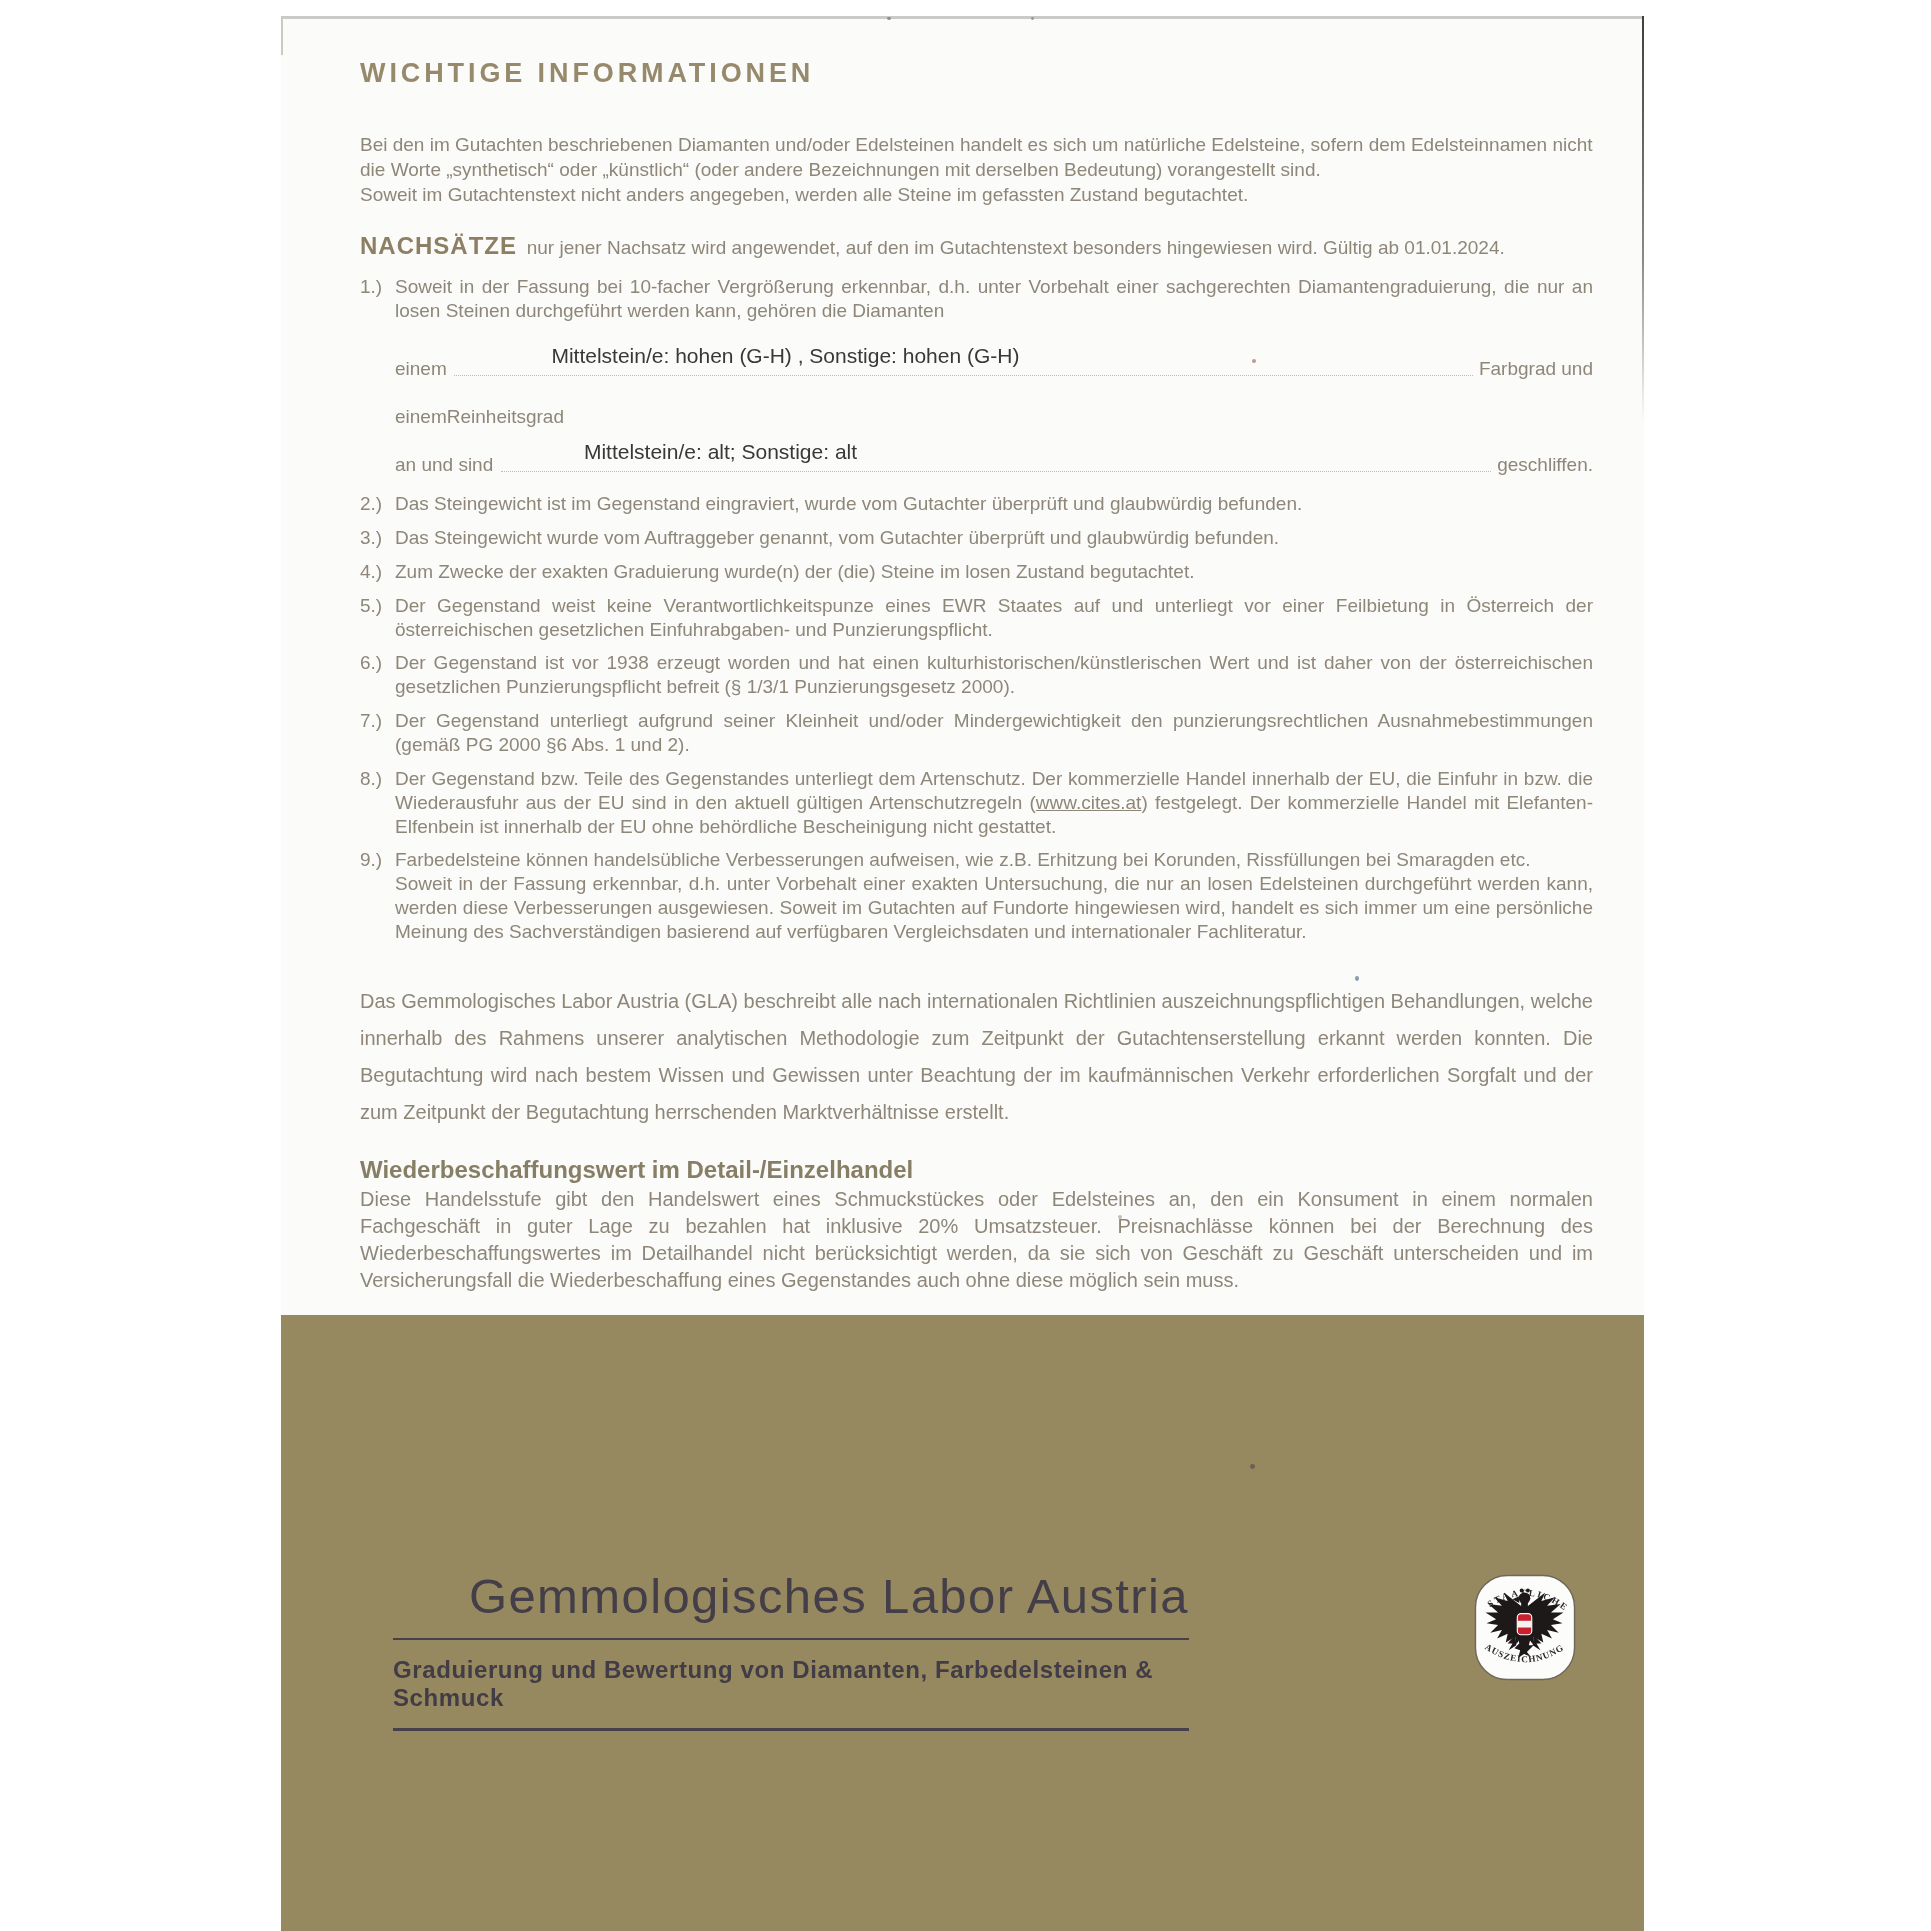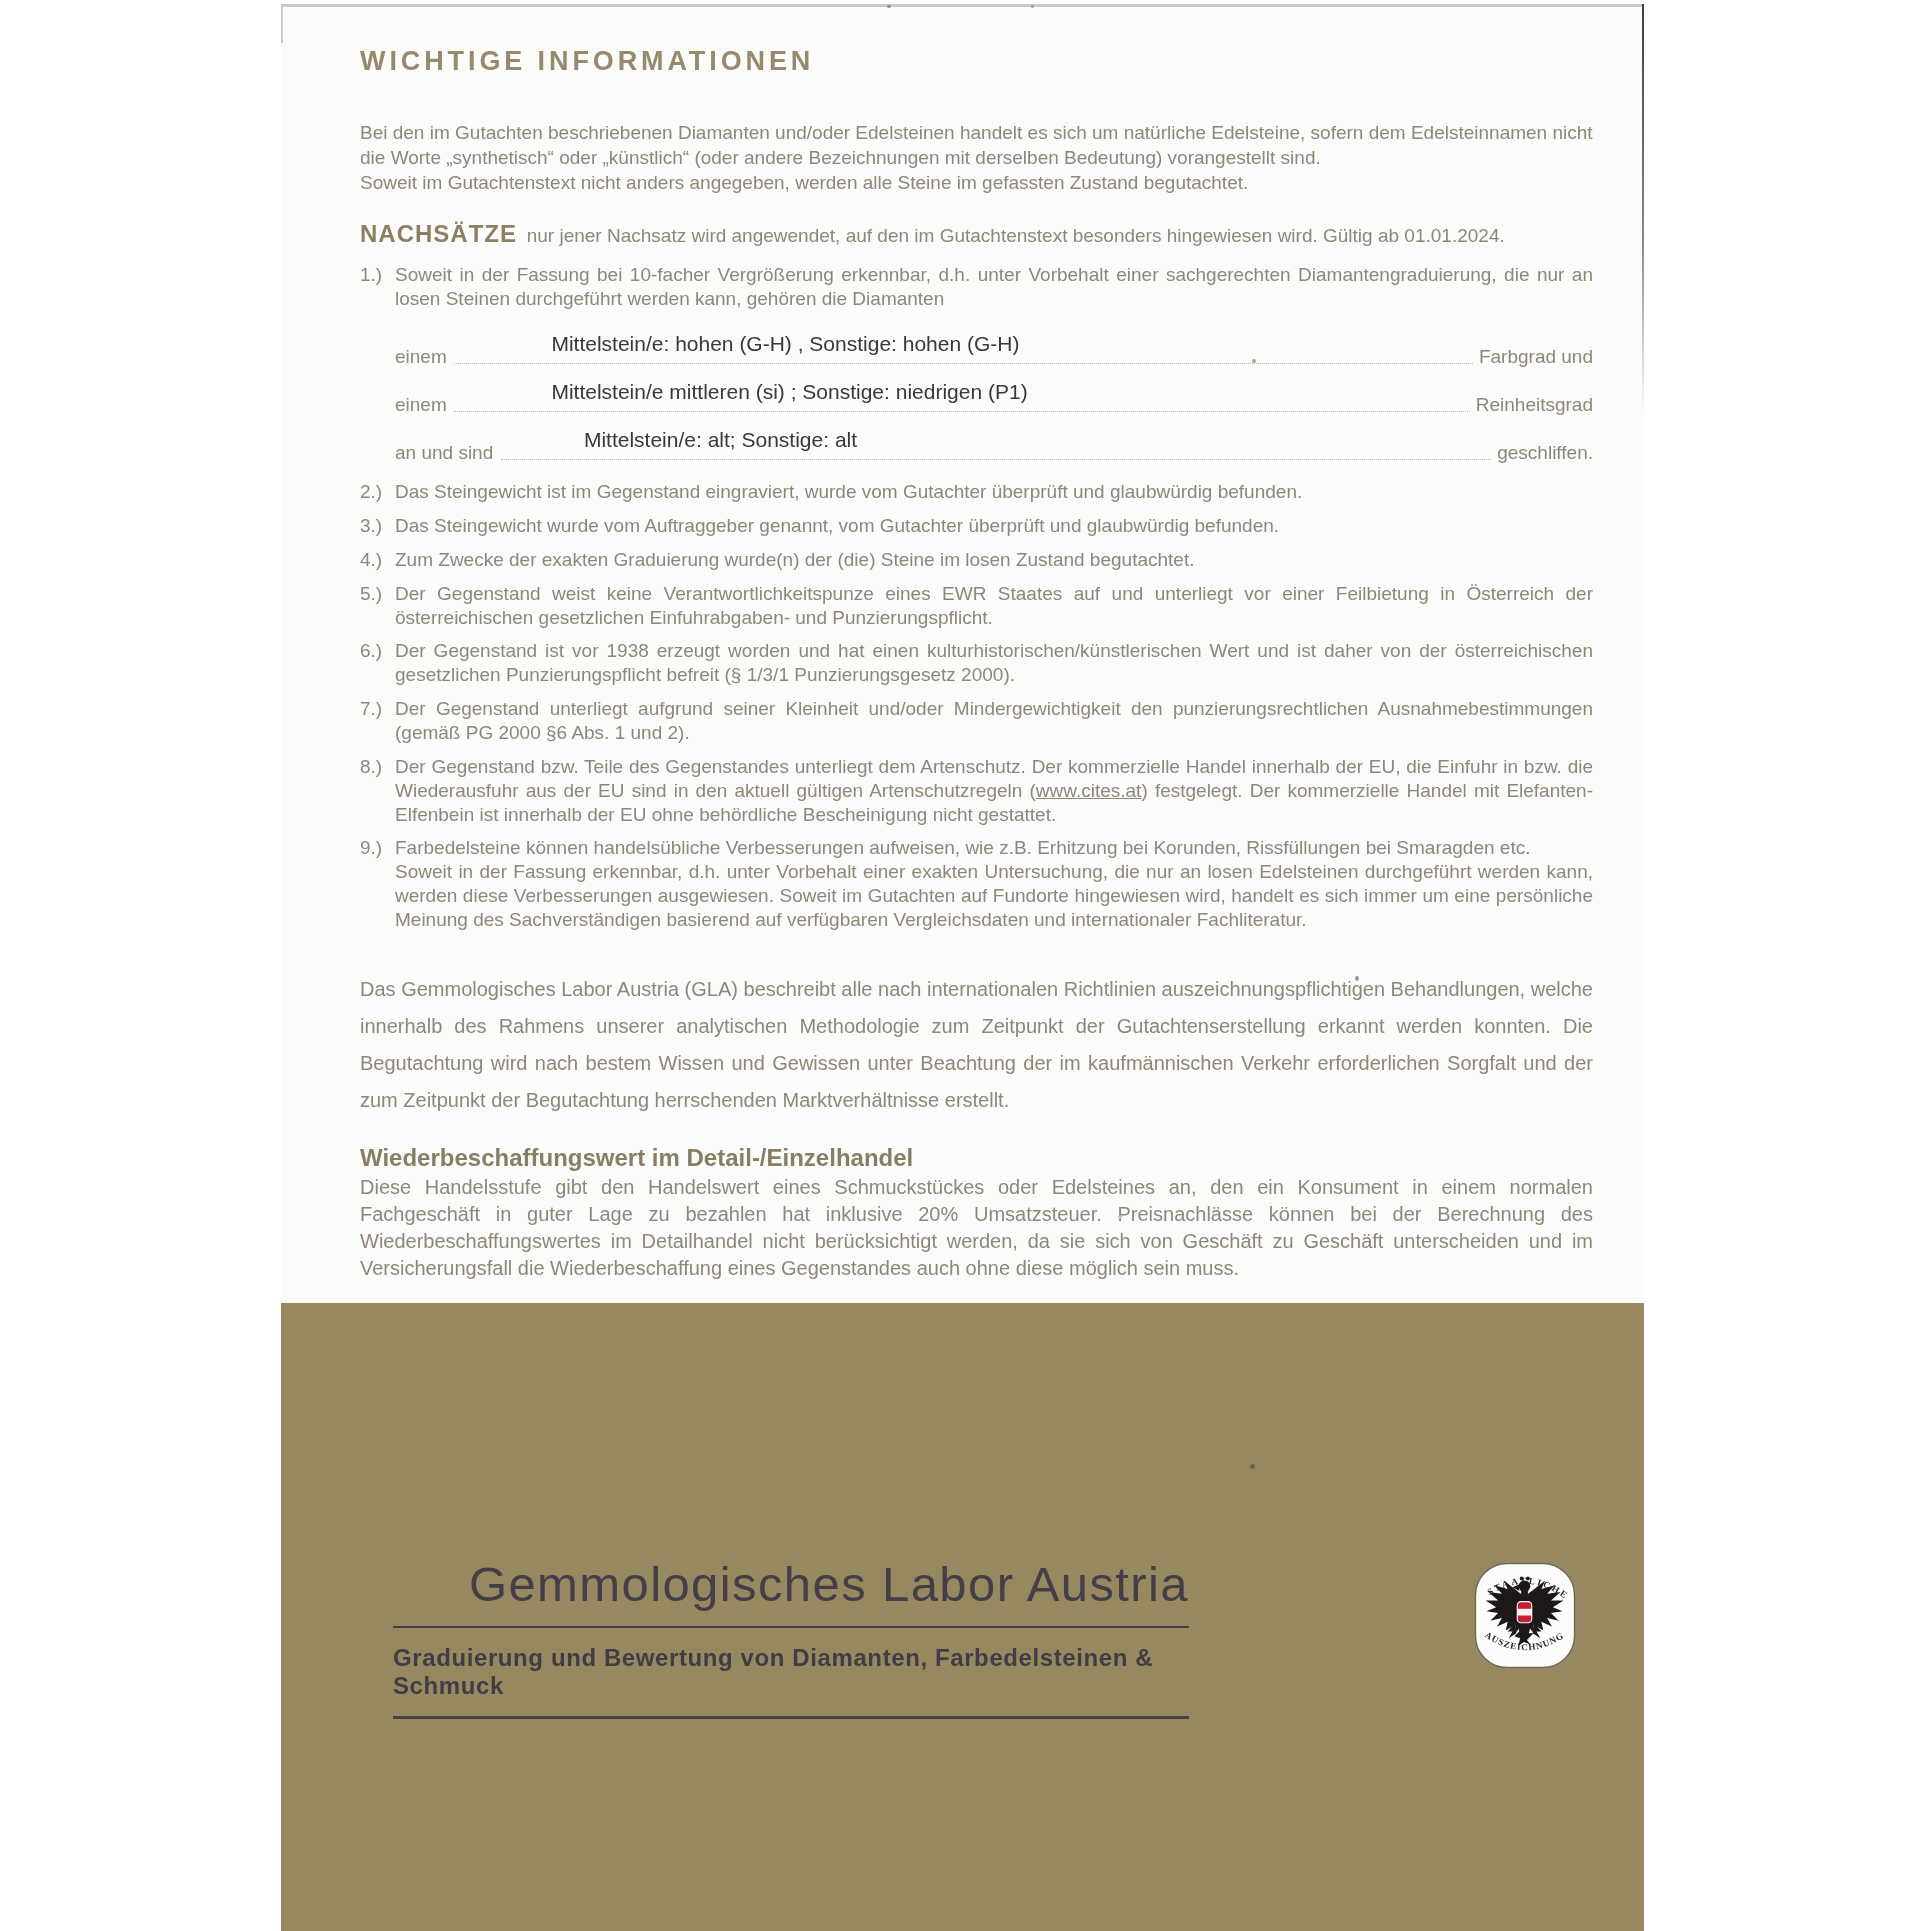--- a/index.html
+++ b/index.html
@@ -1,21 +1,21 @@
 <!DOCTYPE html>
 <html><head>
 <meta charset="utf-8">
 <style>
   html,body{margin:0;padding:0;}
   body{
     width:1931px;height:1931px;position:relative;background:#ffffff;
     font-family:"Liberation Sans", sans-serif;overflow:hidden;
   }
   .paper{
-    position:absolute;left:281px;top:4px;width:1363px;height:1714px;
+    position:absolute;left:281px;top:16px;width:1363px;height:1714px;
     background:#fbfbf9;
   }
   .edge-top{position:absolute;left:0;top:0;width:100%;height:2.9px;background:#b9b9b6;opacity:.75;}
   .edge-right{position:absolute;right:0;top:0;width:1.9px;height:406px;
     background:linear-gradient(#3f3f3e,#8a8a88 60%,rgba(160,160,158,0));}
   .edge-left{position:absolute;left:0;top:0;width:1.9px;height:39px;background:#c9c9c6;}
 
   .content{position:absolute;left:79px;top:0;width:1233px;color:#8e8779;}
 
   .doc-title{
@@ -113,23 +113,20 @@
         <div class="fills">
           <div class="fill-row fr1">
             <span class="fill-pre">einem</span>
             <span class="leader">
               <span class="fill-value">Mittelstein/e: hohen (G-H) , Sonstige: hohen (G-H)</span>
             </span>
             <span class="fill-post">Farbgrad und</span>
           </div>
           <div class="fill-row fr2">
             <span class="fill-pre">einem</span>
-            <span class="leader">
-              <span class="fill-value">Mittelstein/e mittleren (si) ; Sonstige: niedrigen (P1)</span>
-            </span>
             <span class="fill-post">Reinheitsgrad</span>
           </div>
           <div class="fill-row fr3">
             <span class="fill-pre">an und sind</span>
             <span class="leader">
               <span class="fill-value">Mittelstein/e: alt; Sonstige: alt</span>
             </span>
             <span class="fill-post">geschliffen.</span>
           </div>
         </div>

